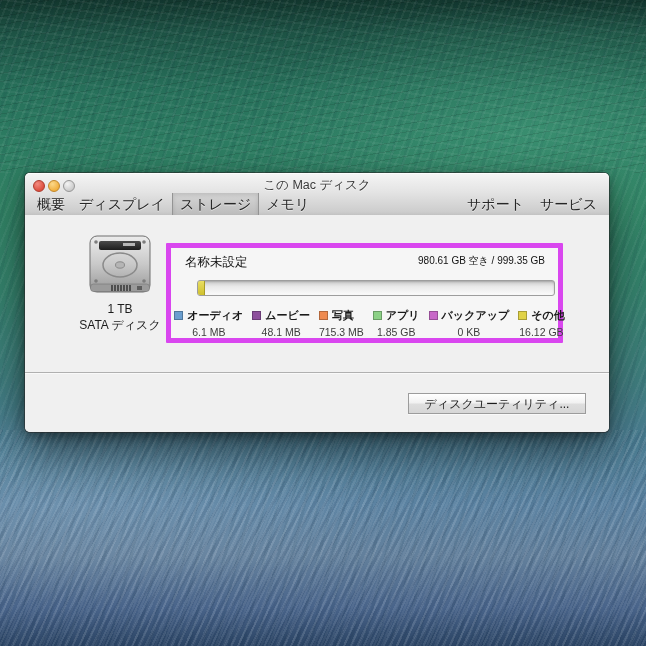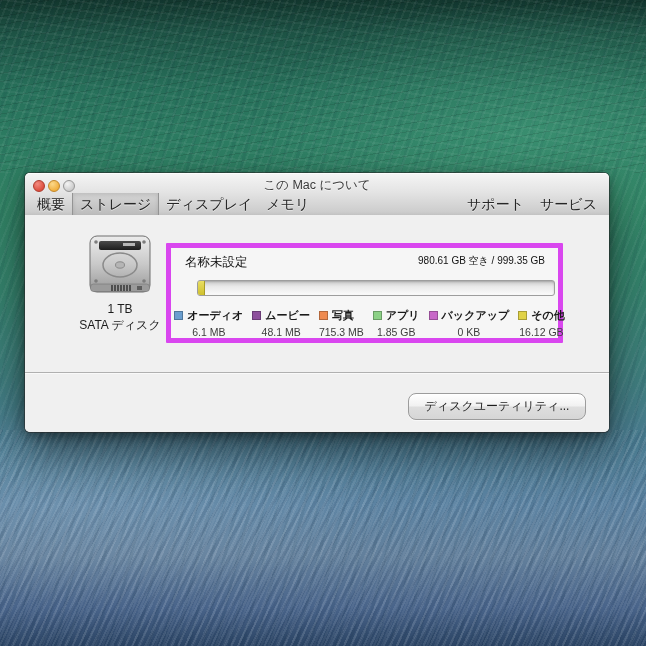--- a/index.html
+++ b/index.html
@@ -98,46 +98,46 @@
     position:absolute;left:16px;right:6px;top:60px;
     display:flex;justify-content:center;gap:9px;
   }
   .legend-item{text-align:center;}
   .legend-top{display:flex;align-items:center;gap:4px;justify-content:flex-start;}
   .swatch{width:9px;height:9px;display:inline-block;box-shadow:inset 0 0 0 1px rgba(0,0,0,0.25);}
   .legend-label{font-size:11px;font-weight:bold;color:#1a1a1a;white-space:nowrap;}
   .legend-size{font-size:10.5px;color:#3d3d3d;margin-top:3px;white-space:nowrap;}
   .divider{position:absolute;left:0;right:0;top:157px;border-top:1px solid #b0b0b0;border-bottom:1px solid #f9f9f9;}
   .disk-utility-btn{
-    position:absolute;left:383px;top:178px;width:178px;height:27px;box-sizing:border-box;
-    border:1px solid #9c9c9c;border-radius:8px;
+    position:absolute;left:383px;top:178px;width:178px;height:21px;box-sizing:border-box;
+    border:1px solid #9c9c9c;border-radius:0;
     background:linear-gradient(180deg,#ffffff 0%,#f1f1f1 48%,#dedede 52%,#d6d6d6 100%);
     font-size:12px;color:#1c1c1c;text-align:center;line-height:19px;
     box-shadow:0 1px 0 rgba(255,255,255,0.6), inset 0 1px 0 rgba(255,255,255,0.9);
     cursor:default;
   }
 </style>
 </head>
 <body>
 
 <div class="wallpaper"></div>
 
 <div class="window">
 
   <div class="titlebar">
     <div class="traffic-lights">
       <span class="tl close"></span>
       <span class="tl min"></span>
       <span class="tl zoom"></span>
     </div>
-    <div class="window-title">この Mac について</div>
+    <div class="window-title">この Mac ディスク</div>
     <div class="toolbar">
       <span class="tab first">概要</span>
+      <span class="tab">ディスプレイ</span>
       <span class="tab selected">ストレージ</span>
-      <span class="tab">ディスプレイ</span>
       <span class="tab">メモリ</span>
       <span class="toolbar-spacer"></span>
       <span class="toolbar-link">サポート</span>
       <span class="toolbar-link last">サービス</span>
     </div>
   </div>
 
   <div class="content">
 
     <div class="disk-item">

